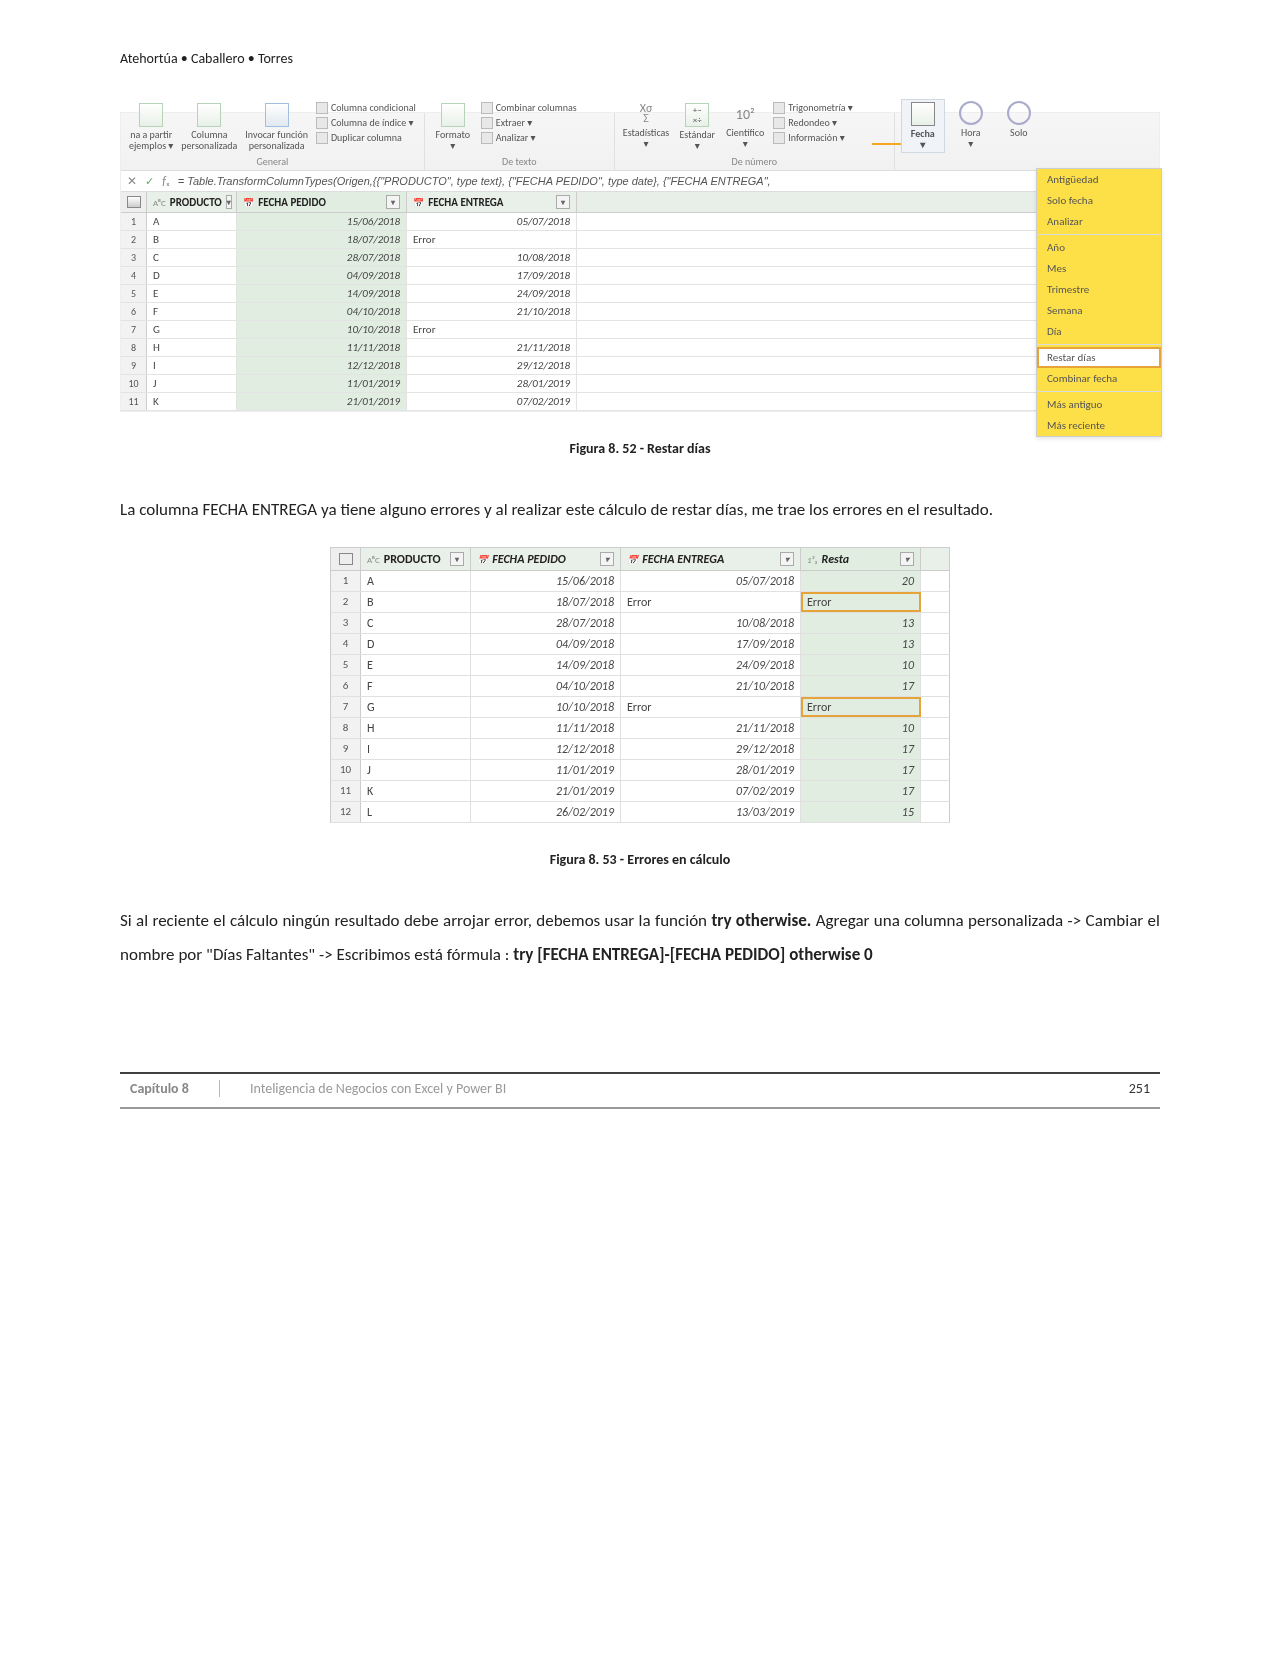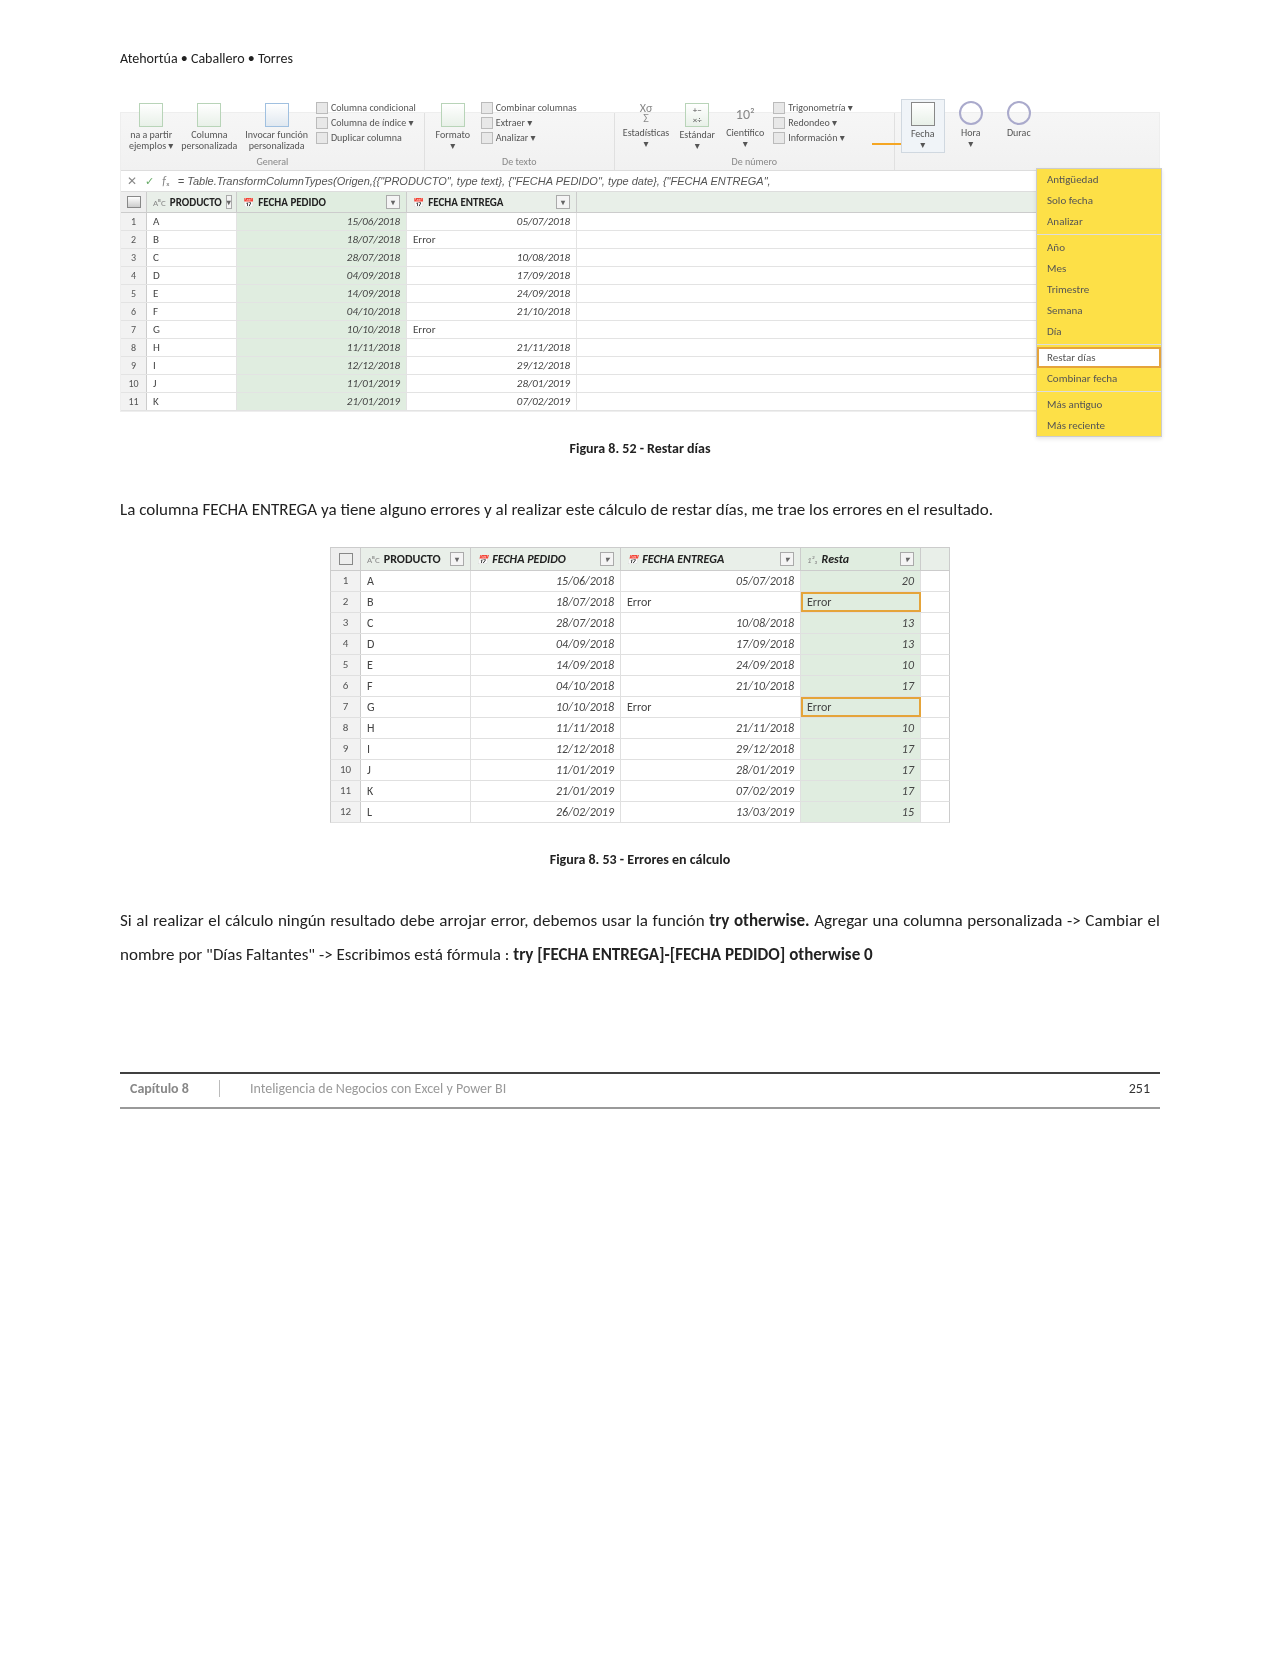--- a/index.html
+++ b/index.html
@@ -178,33 +178,33 @@
                   <span>Información ▾</span>
                 </div>
             </div>
           </div>
           <div class="ribbon-group-label">De número</div>
           <div class="arrow-orange"></div>
         </div>
 
         <div class="ribbon-group" style="flex:1; border-right:none;">
           <div class="ribbon-items">
-            <div class="ribbon-big" style="border:1px solid #d0d8e0; background:#f0f4f8;">
+            <div class="ribbon-big" style="border:1px solid #d0d8e0; background:#f0f4f8;font-weight:bold;">
               <div class="icn" style="border-color:#888;"></div>
               <span style="white-space:pre">Fecha
 ▾</span>
             </div>
             <div class="ribbon-big">
               <div style="width:24px;height:24px;border:2px solid #aac;border-radius:50%;margin-bottom:2px;"></div>
               <span style="white-space:pre">Hora
 ▾</span>
             </div>
             <div class="ribbon-big">
               <div style="width:24px;height:24px;border:2px solid #aac;border-radius:50%;margin-bottom:2px;"></div>
-              <span style="white-space:pre">Durac</span>
+              <span style="white-space:pre">Solo</span>
             </div>
           </div>
           <div class="ribbon-group-label">&nbsp;</div>
         </div>
       </div>
 
       <div class="formula-bar">
         <span class="fx-btn">✕</span>
         <span class="fx-ok">✓</span>
         <span class="fx-btn"><i>f</i>ₓ</span>
@@ -436,21 +436,21 @@
           <div class="ss2-cell s2-fp">26/02/2019</div>
           <div class="ss2-cell s2-fe ">13/03/2019</div>
           <div class="ss2-cell s2-re ">15</div>
         </div>
       </div>
   </div>
 
   <div class="figure-caption">Figura 8. 53 - Errores en cálculo</div>
 
   <p class="body-text">
-    <span>Si al realizar el cálculo ningún resultado debe arrojar error, debemos usar la función </span><b>try otherwise.</b><span> Agregar una columna personalizada -&gt; Cambiar el nombre por "Días Faltantes" -&gt; Escribimos está fórmula : </span><b>try [FECHA ENTREGA]-[FECHA PEDIDO] otherwise 0</b>
+    <span>Si al reciente el cálculo ningún resultado debe arrojar error, debemos usar la función </span><b>try otherwise.</b><span> Agregar una columna personalizada -&gt; Cambiar el nombre por "Días Faltantes" -&gt; Escribimos está fórmula : </span><b>try [FECHA ENTREGA]-[FECHA PEDIDO] otherwise 0</b>
   </p>
 
   <div class="page-footer">
     <span class="chap">Capítulo 8</span>
     <span class="title">Inteligencia de Negocios con Excel y Power BI</span>
     <span class="pnum">251</span>
   </div>
 </div>
 
 </body></html>

